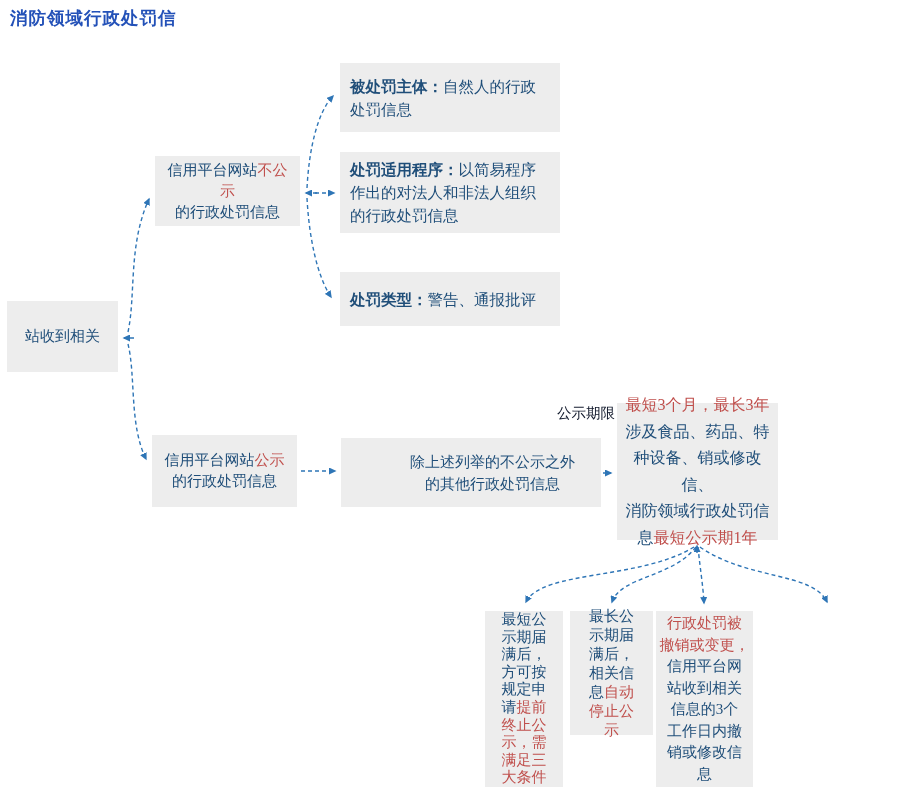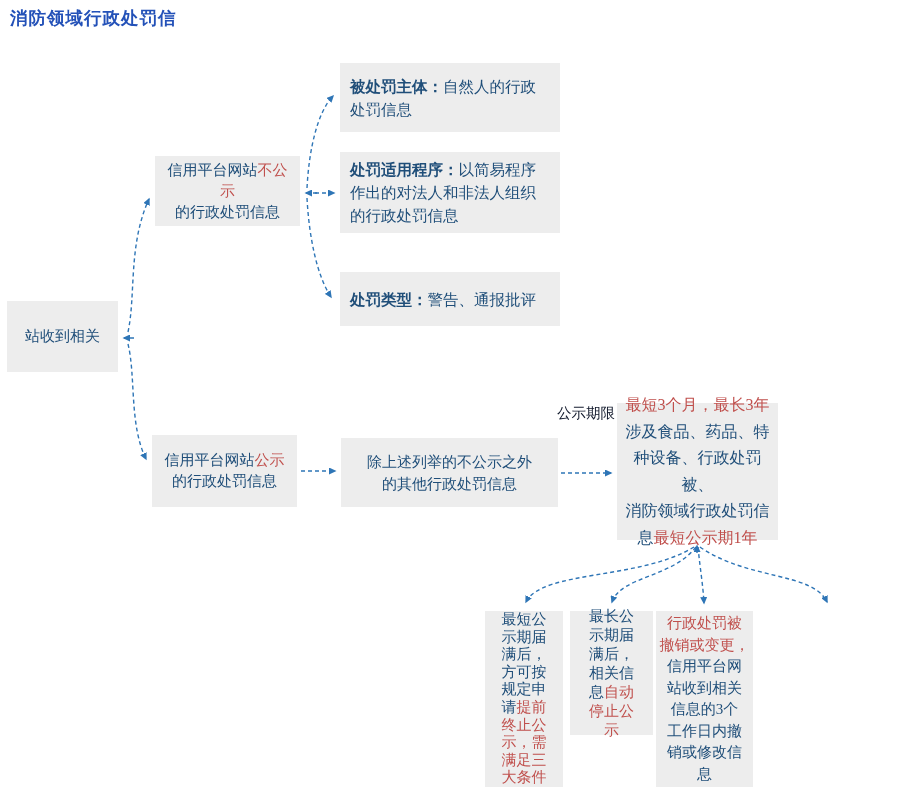--- a/index.html
+++ b/index.html
@@ -25,21 +25,21 @@
   .seg-b{font-weight:bold;}
   #root-node      {left:7px;  top:301px;width:111px;height:71px;}
   #branch-top     {left:155px;top:156px;width:145px;height:70px;padding:0;}
   #branch-top .txt{padding:0 9px;}
   #sub-subject    {left:340px;top:63px; width:220px;height:69px;line-height:23px;font-size:15.5px;}
   #sub-procedure  {left:340px;top:152px;width:220px;height:81px;line-height:23px;font-size:15.5px;}
   #sub-type       {left:340px;top:272px;width:220px;height:54px;line-height:23px;font-size:15.5px;}
   #sub-subject .txt,#sub-procedure .txt,#sub-type .txt{padding:0 10px;}
   #branch-bottom  {left:152px;top:435px;width:145px;height:72px;}
   #branch-bottom .txt{padding:0 9px;}
-  #mid-node       {left:341px;top:438px;width:217px;height:69px;line-height:22px;}
+  #mid-node       {left:341px;top:438px;width:217px;height:69px;line-height:22px;padding-left:43px;}
   #period-node    {left:617px;top:403px;width:161px;height:137px;font-size:16px;line-height:26.5px;}
   #period-node .txt{padding:0 5px;}
   #period-label   {position:absolute;left:557px;top:404px;font-size:14.5px;color:#0f172a;}
   #child-early    {left:485px;top:611px;width:78px; height:176px;line-height:17.6px;}
   #child-early .txt{padding:0 14px;}
   #child-auto     {left:570px;top:611px;width:83px; height:124px;line-height:19px;}
   #child-auto .txt{padding:0 15px;}
   #child-revoke   {left:656px;top:611px;width:97px; height:176px;line-height:21.5px;}
   #child-revoke .txt{padding:0 2px;}
   #child-appeal   {left:760px;top:611px;width:139px;height:176px;line-height:21.5px;}
@@ -109,21 +109,21 @@
   <div class="node t-center" id="mid-node">
     <span class="txt"><span class="seg-blue">除上述列举的不公示之外
 的其他行政处罚信息</span></span>
   </div>
 
   <div id="period-label">公示期限</div>
 
   <div class="node t-center" id="period-node">
     <span class="txt"><span class="seg-red">最短3个月，最长3年
 </span><span class="seg-blue">涉及食品、药品、特
-种设备、行政处罚被、
+种设备、销或修改信、
 消防领域行政处罚信
 息</span><span class="seg-red">最短公示期1年</span></span>
   </div>
 
   <div class="node t-center v-top" id="child-early">
     <span class="txt"><span class="seg-blue">最短公
 示期届
 满后，
 方可按
 规定申

